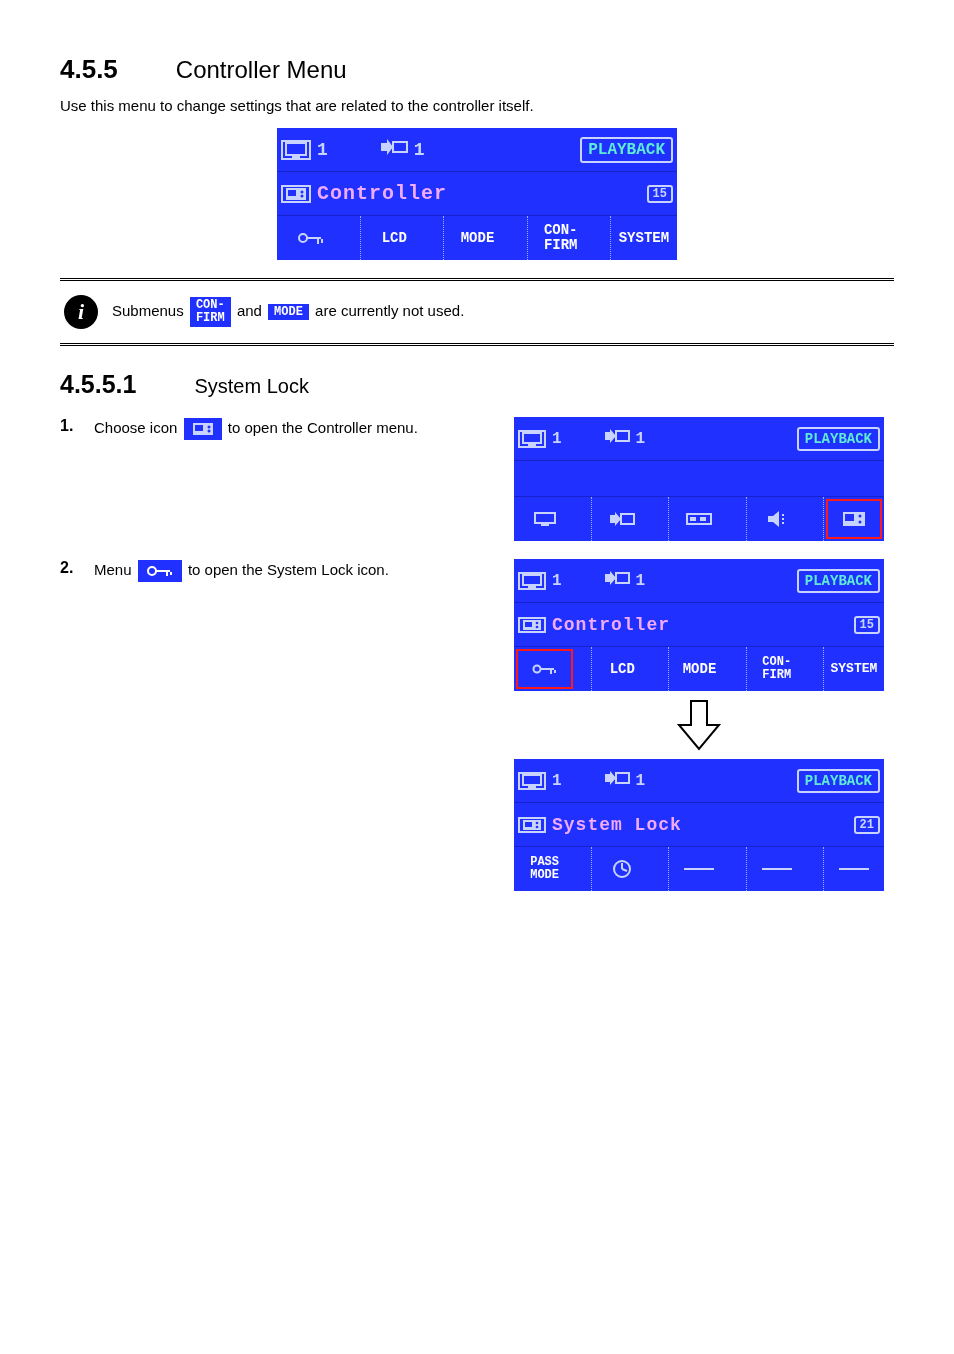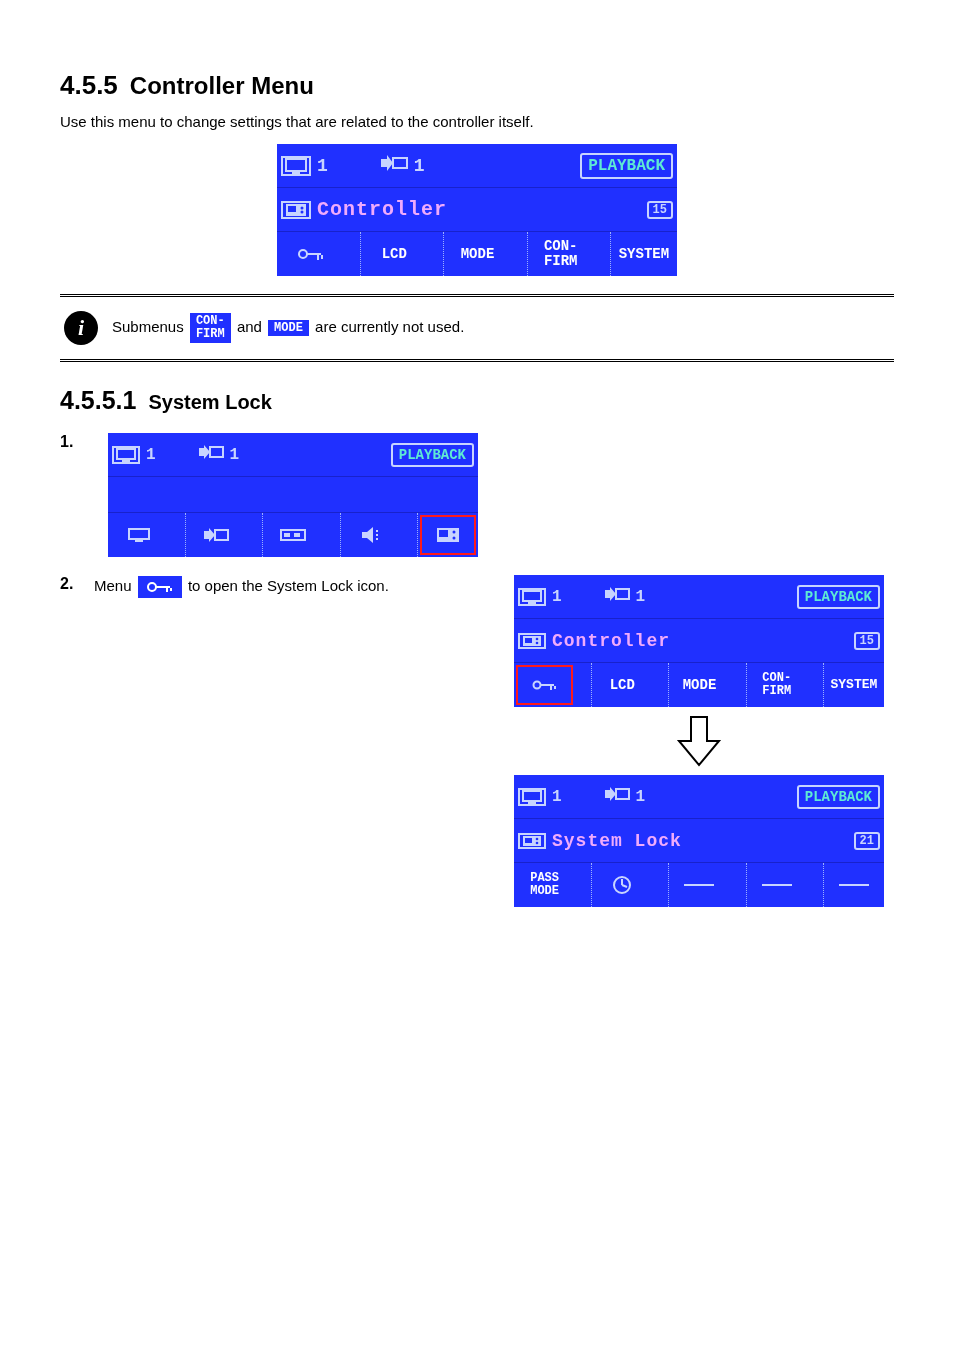--- a/index.html
+++ b/index.html
@@ -4,35 +4,36 @@
 <style>
   * { box-sizing: border-box; margin: 0; padding: 0; }
   body {
     font-family: Arial, sans-serif;
     background: #fff;
     width: 954px;
     margin: 0 auto;
     position: relative;
   }
   .page {
-    padding: 70px 60px 40px 60px;
+    padding: 54px 60px 40px 60px;
   }
   .section-head {
     display: flex;
     align-items: baseline;
     gap: 12px;
     margin-bottom: 10px;
   }
   .section-num {
     font-size: 26px;
     font-weight: bold;
   }
   .section-title {
     font-size: 24px;
-    font-weight: bold;
+    font-weight: normal;
+    margin-left: 46px;
   }
   .body-text {
     font-size: 15px;
     line-height: 1.4;
     margin: 6px 0;
   }
   .centered-lcd {
     display: flex;
     justify-content: center;
     margin: 12px 0;
@@ -258,20 +259,32 @@
     </div>
   </div>
 
   <div class="section-head">
     <span class="section-num" style="font-size:25px">4.5.5.1</span>
     <span class="section-title" style="font-size:20px">System Lock</span>
   </div>
 
   <div class="step-row">
     <div class="step-num">1.</div>
+    <div class="step-text">
+      <span>Choose icon</span>
+      <span class="chip chip-wide">
+        <svg width="22" height="14">
+            <rect x="1" y="1" width="20" height="12" fill="#c8d4ff"></rect>
+            <rect x="3" y="3" width="8" height="6" fill="#2030ff"></rect>
+            <circle cx="17" cy="5" r="1.5" fill="#2030ff"></circle>
+            <circle cx="17" cy="9" r="1.5" fill="#2030ff"></circle>
+          </svg>
+      </span>
+      <span>to open the Controller menu.</span>
+    </div>
     <div class="step-screens">
       <div class="lcd lcd-sm">
         <div class="lcd-row">
           <span class="inline-icon-box">
               <svg width="20" height="14">
                 <rect x="1" y="1" width="18" height="10" fill="none" stroke="#c8d4ff" stroke-width="2"></rect>
                 <rect x="6" y="12" width="8" height="2" fill="#c8d4ff"></rect>
               </svg>
             </span>
           <span style="font-size:16px;color:#c8d4ff">1</span>

